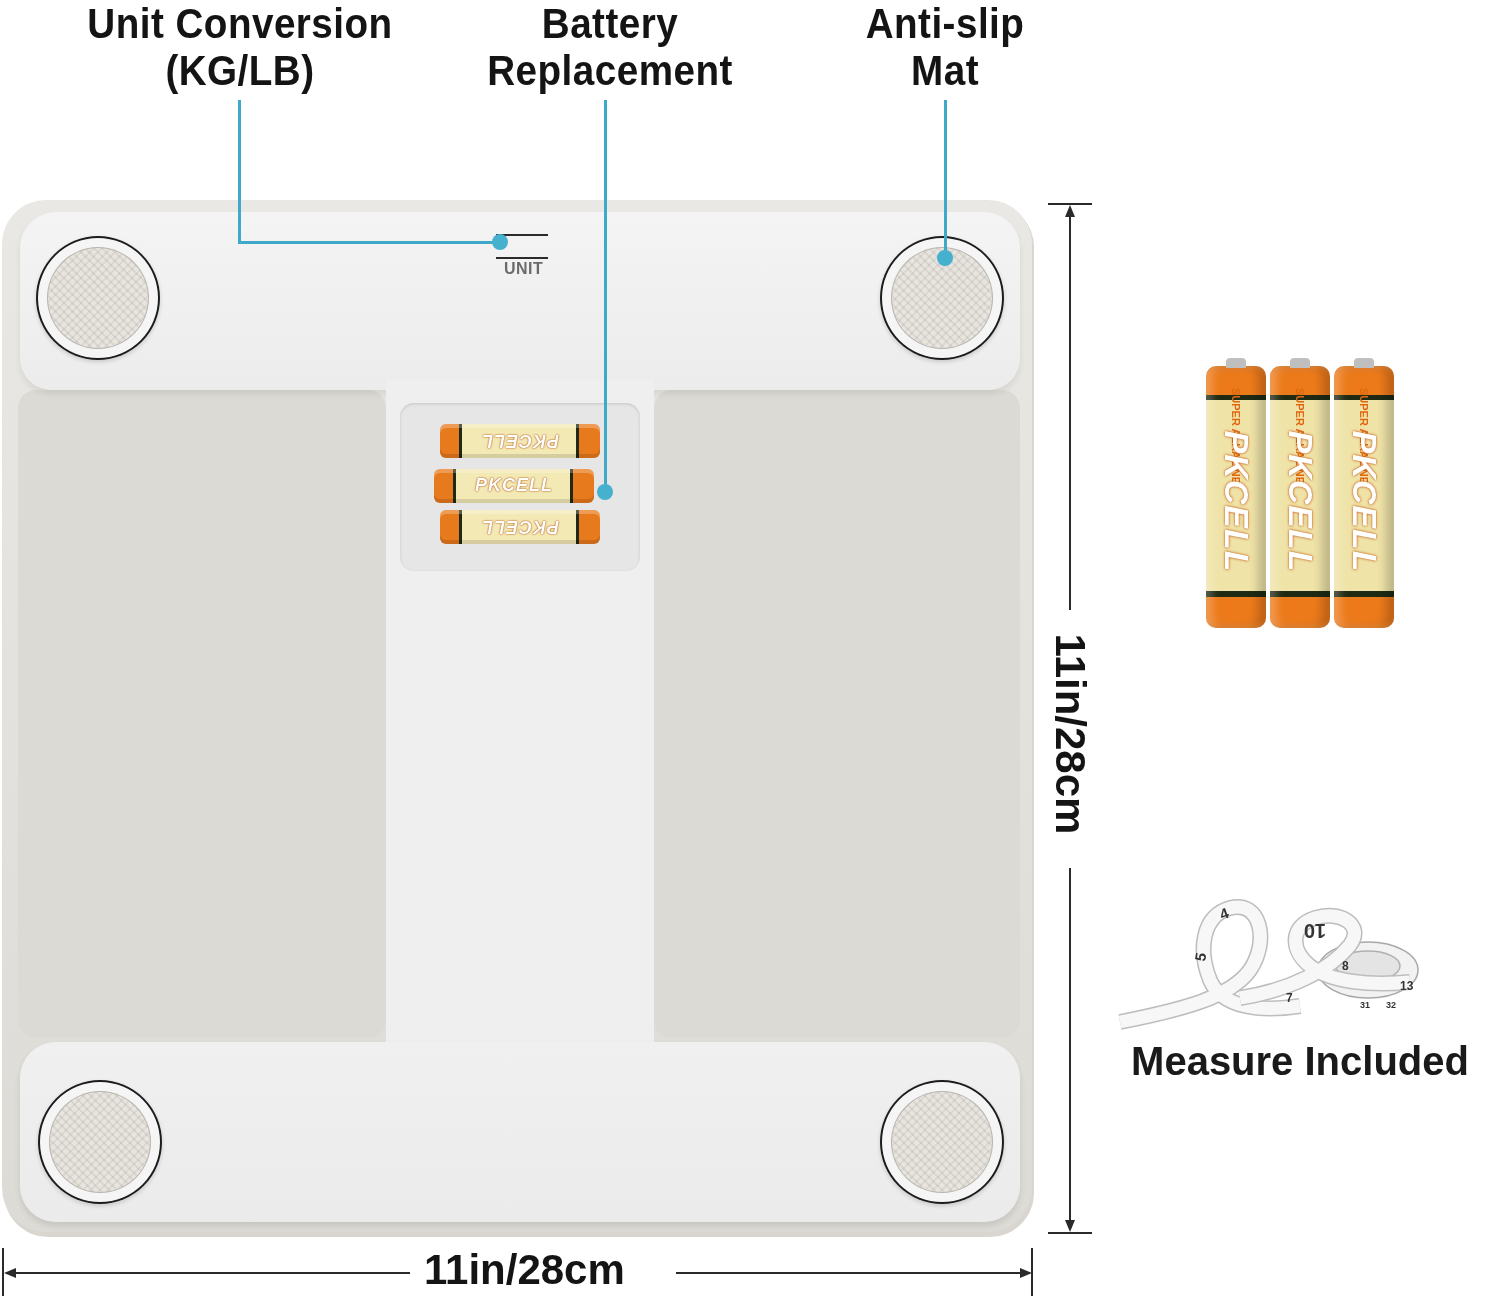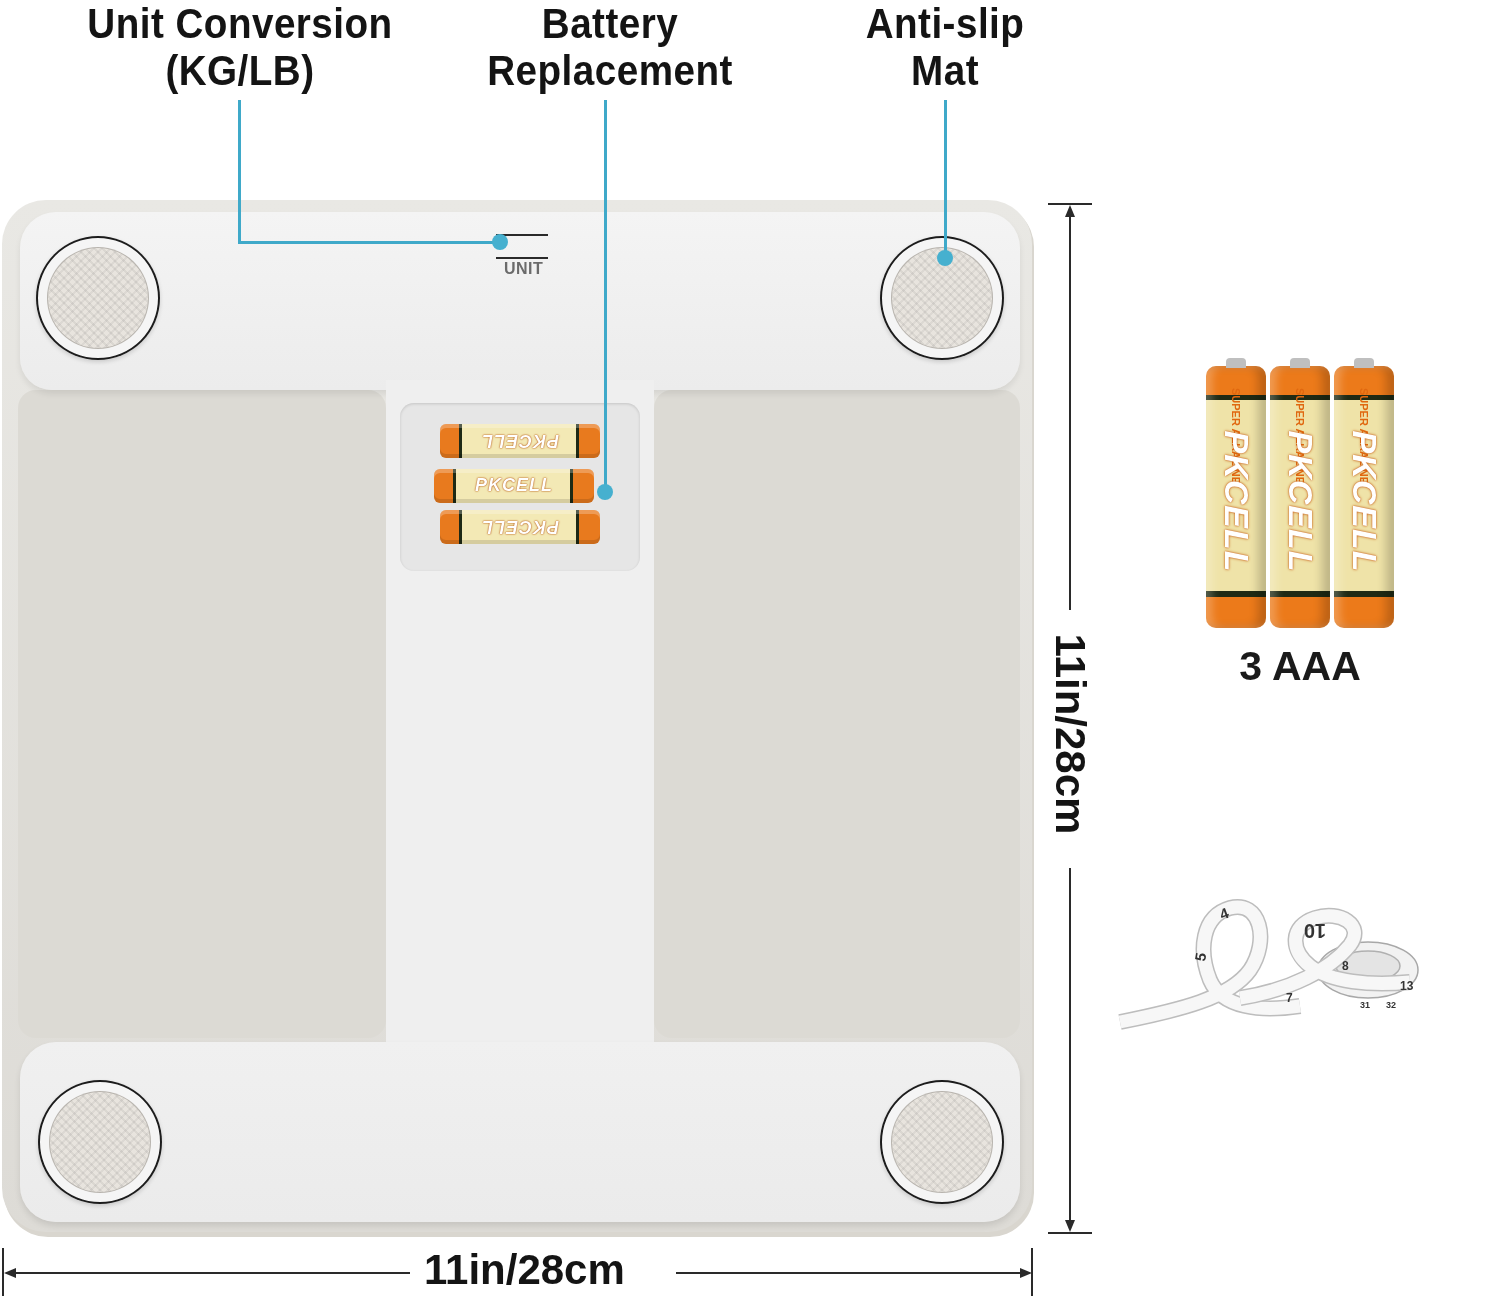--- a/index.html
+++ b/index.html
@@ -168,21 +168,20 @@
     <div class="sub">SUPER ALKALINE</div>
     <div class="brand">PKCELL</div>
   </div>
   <div class="bat-v" style="left:1334px; top:366px;">
     <div class="cap"></div>
     <div class="sub">SUPER ALKALINE</div>
     <div class="brand">PKCELL</div>
   </div>
 </div>
 <div class="cap-text" style="left:1160px; top:642px; width:280px; font-size:41px; line-height:48px;">
-  <div>3 AAA</div>
 </div>
 
 <svg class="tape-svg" width="320" height="150" viewBox="0 0 320 150">
   <g fill="#f4f4f4" stroke="#9a9a9a" stroke-width="1.5">
 
     <path d="M10 132 C 70 120, 120 108, 140 80 C 160 50, 150 10, 120 18 C 92 26, 88 60, 100 90 C 112 118, 150 122, 190 116" fill="none" stroke="#bdbdbd" stroke-width="16"></path>
     <path d="M10 132 C 70 120, 120 108, 140 80 C 160 50, 150 10, 120 18 C 92 26, 88 60, 100 90 C 112 118, 150 122, 190 116" fill="none" stroke="#f7f7f7" stroke-width="13"></path>
 
     <ellipse cx="258" cy="80" rx="50" ry="28" fill="#f2f2f2" stroke="#a8a8a8"></ellipse>
     <ellipse cx="258" cy="76" rx="32" ry="15" fill="#e4e4e4" stroke="#b0b0b0"></ellipse>
@@ -195,13 +194,14 @@
     <text x="95" y="72" transform="rotate(-80 95 72)">5</text>
     <text x="196" y="42" transform="rotate(180 206 38)" font-size="20">10</text>
     <text x="176" y="112" font-size="12">7</text>
     <text x="232" y="80" font-size="12">8</text>
     <text x="290" y="100" font-size="12">13</text>
     <text x="250" y="118" font-size="9">31</text>
     <text x="276" y="118" font-size="9">32</text>
   </g>
 </svg>
 <div class="cap-text" style="left:1100px; top:1038px; width:400px; font-size:40px; line-height:47px;">
+  <div>Measure Included</div>
 </div>
 
 </body></html>

